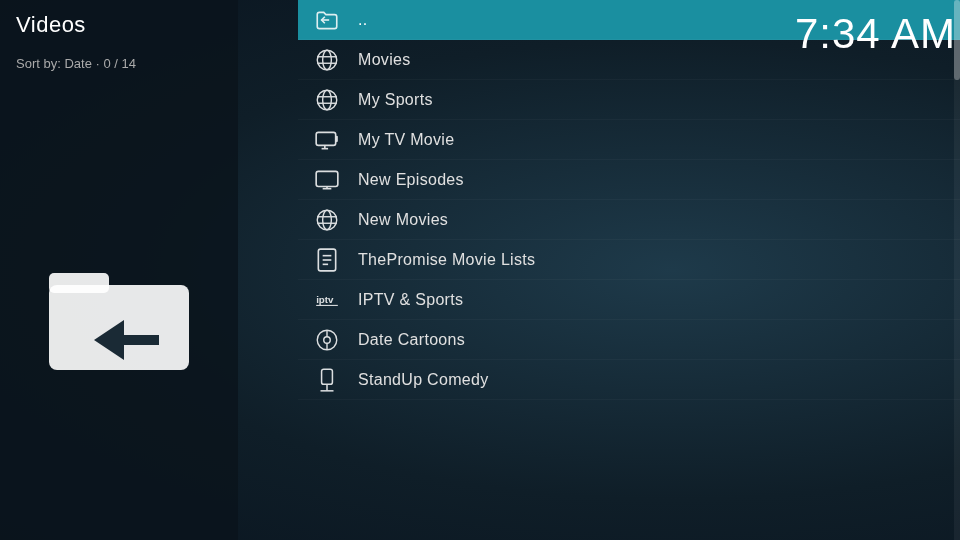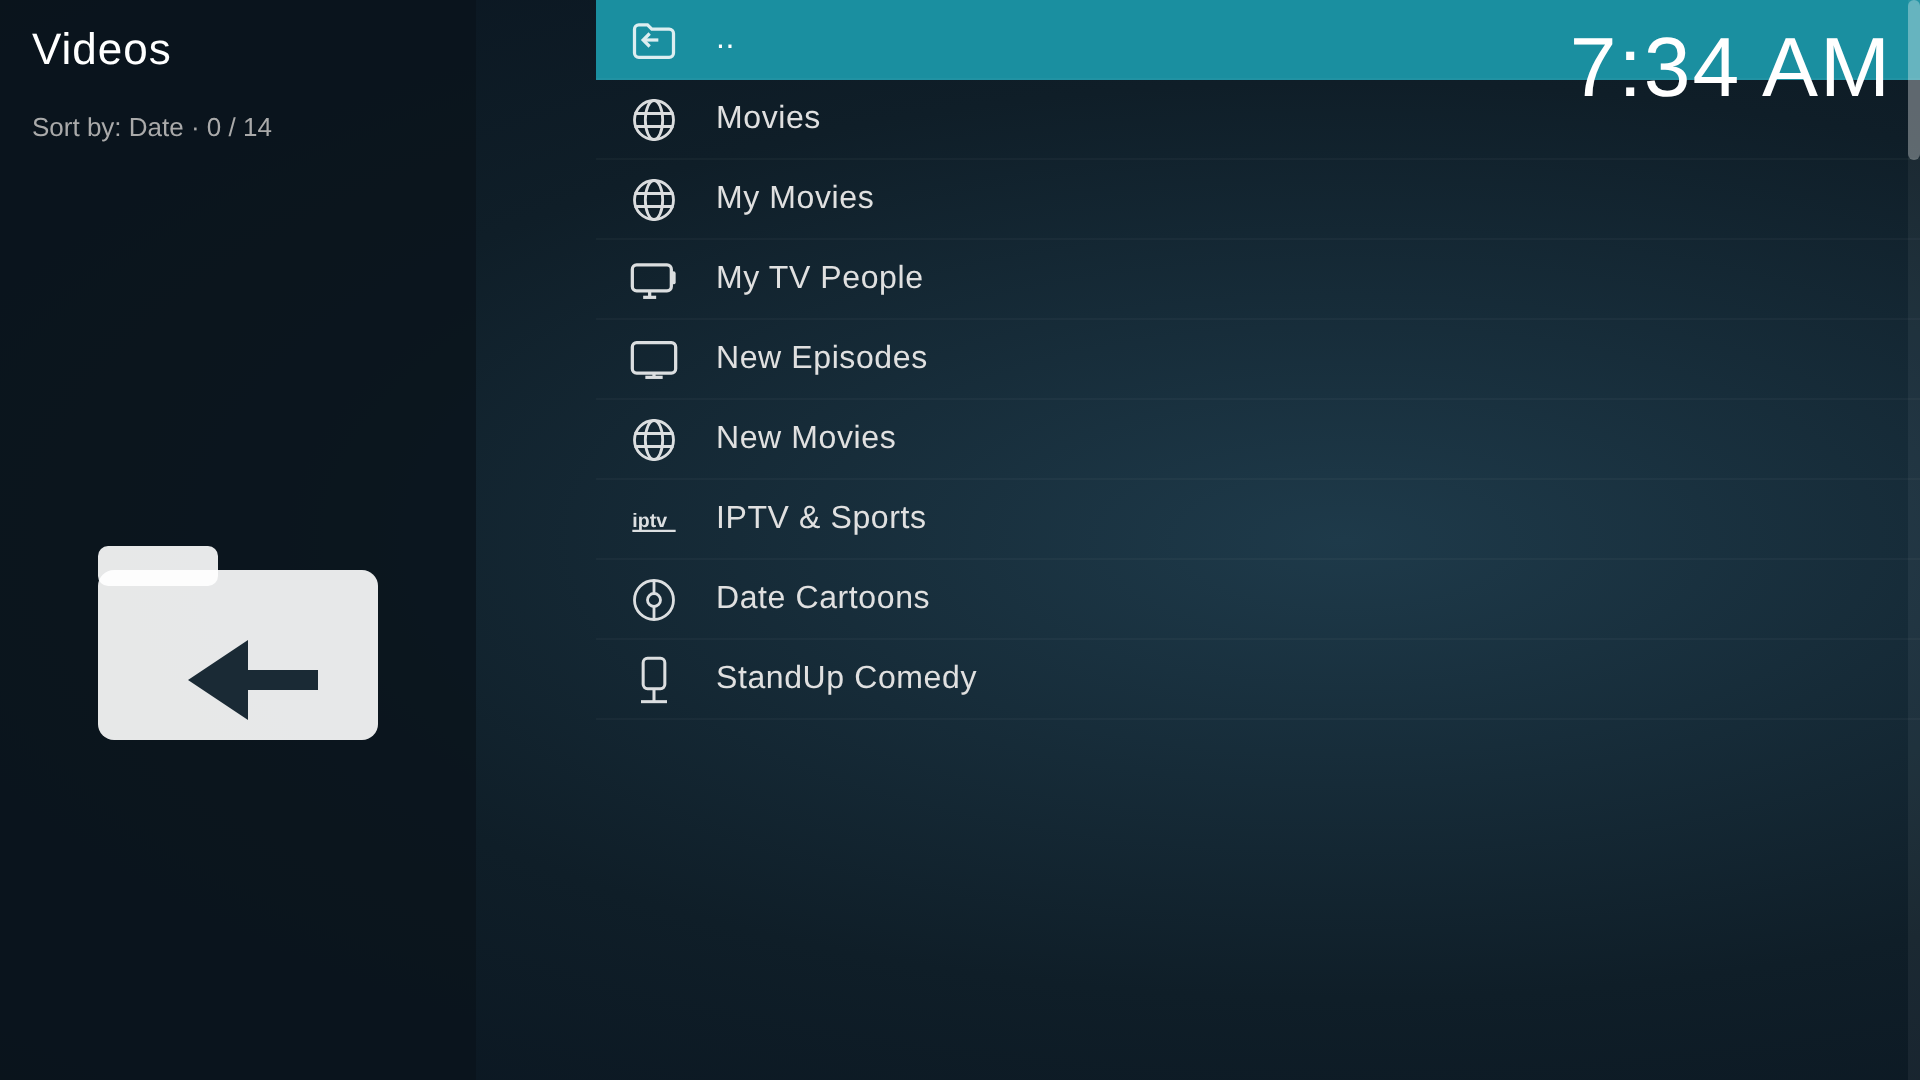--- a/index.html
+++ b/index.html
@@ -62,21 +62,21 @@
 
     .folder-icon {
       width: 160px;
       height: 130px;
     }
 
     
     .clock {
       position: absolute;
       top: 10px;
-      right: 14px;
+      right: 4px;
       color: #ffffff;
       font-size: 42px;
       font-weight: 300;
       letter-spacing: 1px;
       z-index: 2;
     }
 
     
     .right-panel {
       position: absolute;
@@ -197,32 +197,32 @@
       </div>
       <div class="list-item">
         <div class="item-icon">
           <svg class="icon-svg" viewBox="0 0 24 24" fill="none" stroke="white" stroke-width="1.3">
       <circle cx="12" cy="12" r="9"></circle>
       <ellipse cx="12" cy="12" rx="4" ry="9"></ellipse>
       <line x1="3" y1="9" x2="21" y2="9"></line>
       <line x1="3" y1="15" x2="21" y2="15"></line>
     </svg>
         </div>
-        <span class="item-label">My Movies</span>
+        <span class="item-label">My Sports</span>
       </div>
       <div class="list-item">
         <div class="item-icon">
           <svg class="icon-svg" viewBox="0 0 24 24" fill="none" stroke="white" stroke-width="1.5">
       <rect x="2" y="5" width="18" height="12" rx="2"></rect>
       <line x1="7" y1="20" x2="13" y2="20"></line>
       <line x1="10" y1="17" x2="10" y2="20"></line>
       <rect x="20" y="8" width="2" height="6" rx="1" fill="white" stroke="none"></rect>
     </svg>
         </div>
-        <span class="item-label">My TV People</span>
+        <span class="item-label">My TV Movie</span>
       </div>
       <div class="list-item">
         <div class="item-icon">
           <svg class="icon-svg" viewBox="0 0 24 24" fill="none" stroke="white" stroke-width="1.5">
       <rect x="2" y="4" width="20" height="14" rx="2"></rect>
       <line x1="8" y1="20" x2="16" y2="20"></line>
       <line x1="12" y1="18" x2="12" y2="20"></line>
     </svg>
         </div>
         <span class="item-label">New Episodes</span>
@@ -230,20 +230,31 @@
       <div class="list-item">
         <div class="item-icon">
           <svg class="icon-svg" viewBox="0 0 24 24" fill="none" stroke="white" stroke-width="1.3">
       <circle cx="12" cy="12" r="9"></circle>
       <ellipse cx="12" cy="12" rx="4" ry="9"></ellipse>
       <line x1="3" y1="9" x2="21" y2="9"></line>
       <line x1="3" y1="15" x2="21" y2="15"></line>
     </svg>
         </div>
         <span class="item-label">New Movies</span>
+      </div>
+      <div class="list-item">
+        <div class="item-icon">
+          <svg class="icon-svg" viewBox="0 0 24 24" fill="none" stroke="white" stroke-width="1.5">
+      <rect x="4" y="2" width="16" height="20" rx="2"></rect>
+      <line x1="8" y1="8" x2="16" y2="8"></line>
+      <line x1="8" y1="12" x2="16" y2="12"></line>
+      <line x1="8" y1="16" x2="13" y2="16"></line>
+    </svg>
+        </div>
+        <span class="item-label">ThePromise Movie Lists</span>
       </div>
       <div class="list-item">
         <div class="item-icon">
           <svg class="icon-svg" viewBox="0 0 24 24" fill="none" stroke="white" stroke-width="1.3">
       <text x="2" y="15" font-size="9" fill="white" stroke="none" font-family="Arial" font-weight="bold">iptv</text>
       <line x1="2" y1="17" x2="22" y2="17" stroke="white" stroke-width="1"></line>
     </svg>
         </div>
         <span class="item-label">IPTV &amp; Sports</span>
       </div>

